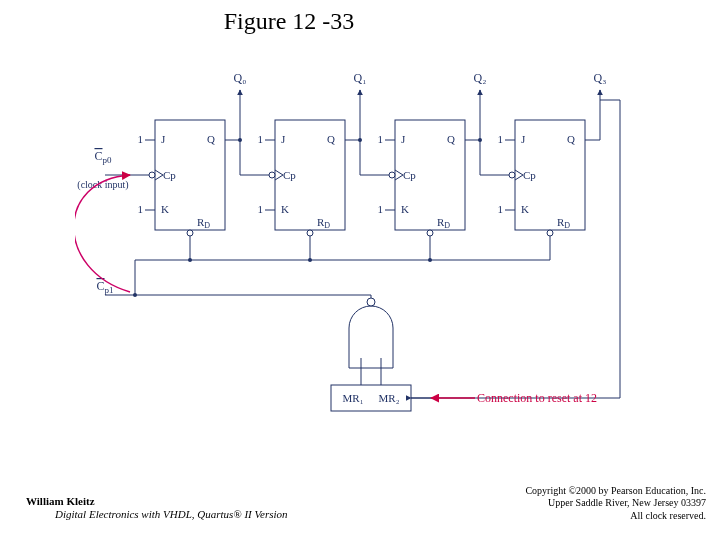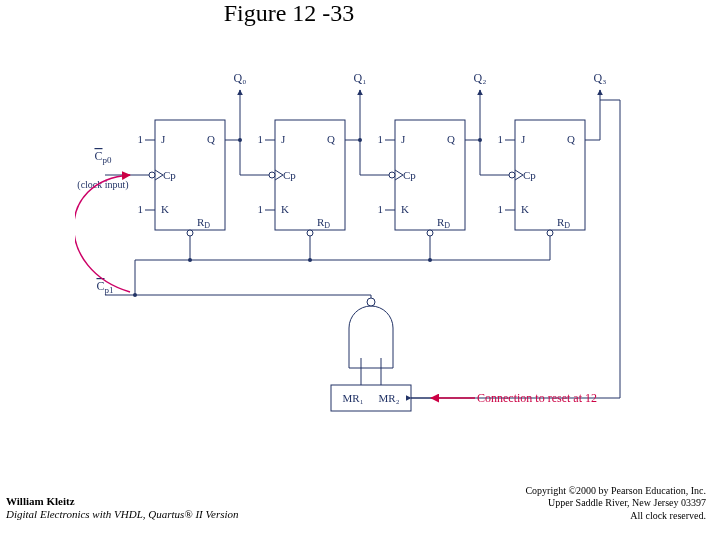--- a/index.html
+++ b/index.html
@@ -12,42 +12,42 @@
     color: #000;
     overflow: hidden;
   }
   .page {
     position: relative;
     width: 720px;
     height: 540px;
   }
   .title {
     position: absolute;
-    top: 0;
+    top: 8px;
     left: 0;
     width: 578px;
     text-align: center;
     font-size: 24px;
   }
   .figure {
     position: absolute;
     top: 60px;
     left: 75px;
     width: 560px;
     height: 380px;
   }
   .footer-left {
     position: absolute;
-    left: 6px;
+    left: 26px;
     bottom: 18px;
     font-size: 11px;
     line-height: 1.25;
   }
   .footer-left .author { font-weight: bold; }
-  .footer-left .book { font-style: italic; }
+  .footer-left .book { font-style: italic; margin-left: 29px; }
   .footer-right {
     position: absolute;
     right: 14px;
     bottom: 18px;
     font-size: 10px;
     line-height: 1.25;
     text-align: right;
   }
   svg text {
     font-family: "Times New Roman", Times, serif;

